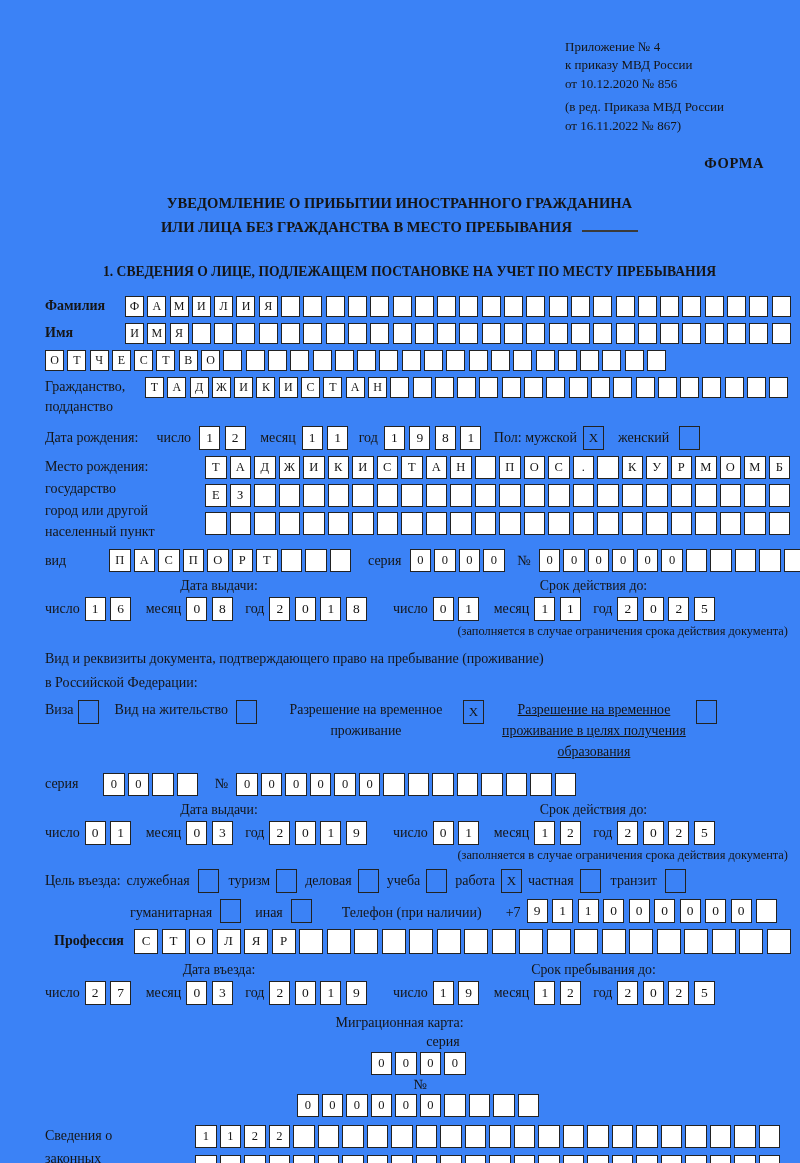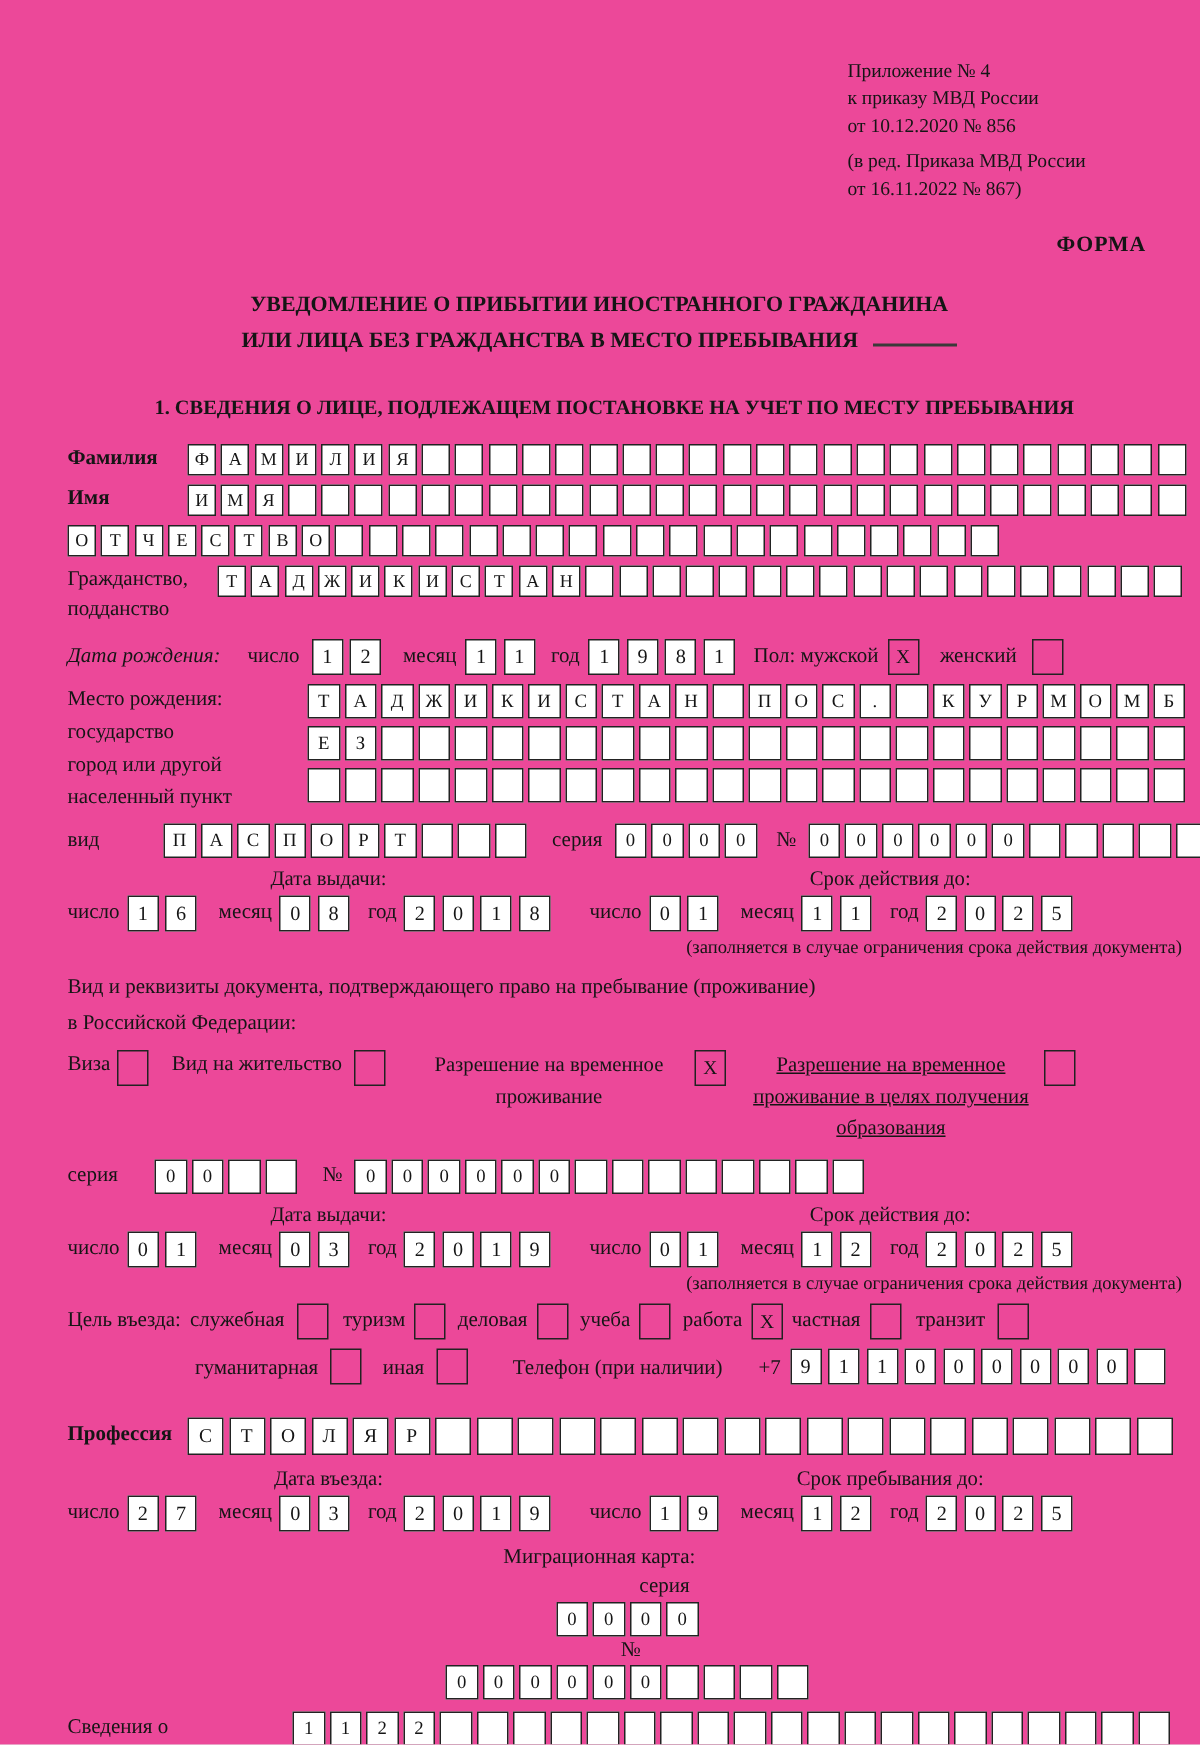--- a/index.html
+++ b/index.html
@@ -1,16 +1,16 @@
 <!DOCTYPE html>
 <html><head>
 <meta charset="utf-8">
 <style>
   html,body{margin:0;padding:0;background:#e8e8e8;}
-  .page{position:relative;width:800px;height:1163px;background:#ec4899;box-sizing:border-box;
+  .page{position:relative;width:800px;height:1163px;background:#3b82f6;box-sizing:border-box;
         padding:38px 6px 0 45px;font-family:"Liberation Serif","DejaVu Serif",serif;color:#151515;
         overflow:hidden;margin:0 auto;}
   
   .annex{margin-left:520px;width:238px;font-size:13px;line-height:1.42;}
   .annex-gap{margin-top:5px;}
   .forma{margin-top:20px;margin-right:30px;text-align:right;font-weight:bold;font-size:14.5px;letter-spacing:.6px;}
   .title{margin-top:20px;margin-right:40px;text-align:center;font-weight:bold;font-size:14.6px;line-height:1.6;}
   .blankline{display:inline-block;width:56px;height:4px;border-bottom:2.2px solid #3a3a3a;margin-left:10px;}
   .sec1{margin-top:25px;margin-bottom:16px;margin-right:20px;text-align:center;font-weight:bold;font-size:13.6px;}
   
@@ -200,21 +200,21 @@
         <span class="cell"></span>
         <span class="cell"></span>
         <span class="cell"></span>
         <span class="cell"></span>
         <span class="cell"></span>
         <span class="cell"></span>
       </span>
   </div>
 
   <div class="row" style="align-items:center;margin-top:10px;">
-    <span class="flabel" style="margin-right:18px;font-style:italic;">Дата рождения:</span>
+    <span class="flabel" style="margin-right:18px;">Дата рождения:</span>
     <span class="flabel mr8">число</span>
     <span class="cellrow c-date mr10">
         <span class="cell">1</span>
         <span class="cell">2</span>
       </span>
     <span class="flabel mr6">месяц</span>
     <span class="cellrow c-date mr6">
         <span class="cell">1</span>
         <span class="cell">1</span>
       </span>
@@ -529,21 +529,21 @@
         <span class="cell">0</span>
         <span class="cell">0</span>
         <span class="cell">0</span>
         <span class="cell">0</span>
         <span class="cell">0</span>
         <span class="cell">0</span>
         <span class="cell"></span>
       </span>
   </div>
 
-  <div class="row" style="align-items:center;margin-top:22px;">
+  <div class="row" style="align-items:center;margin-top:6px;justify-content:flex-end;">
     <span class="flabel w80">Профессия</span>
     <span class="cellrow c-xl">
         <span class="cell">С</span>
         <span class="cell">Т</span>
         <span class="cell">О</span>
         <span class="cell">Л</span>
         <span class="cell">Я</span>
         <span class="cell">Р</span>
         <span class="cell"></span>
         <span class="cell"></span>

